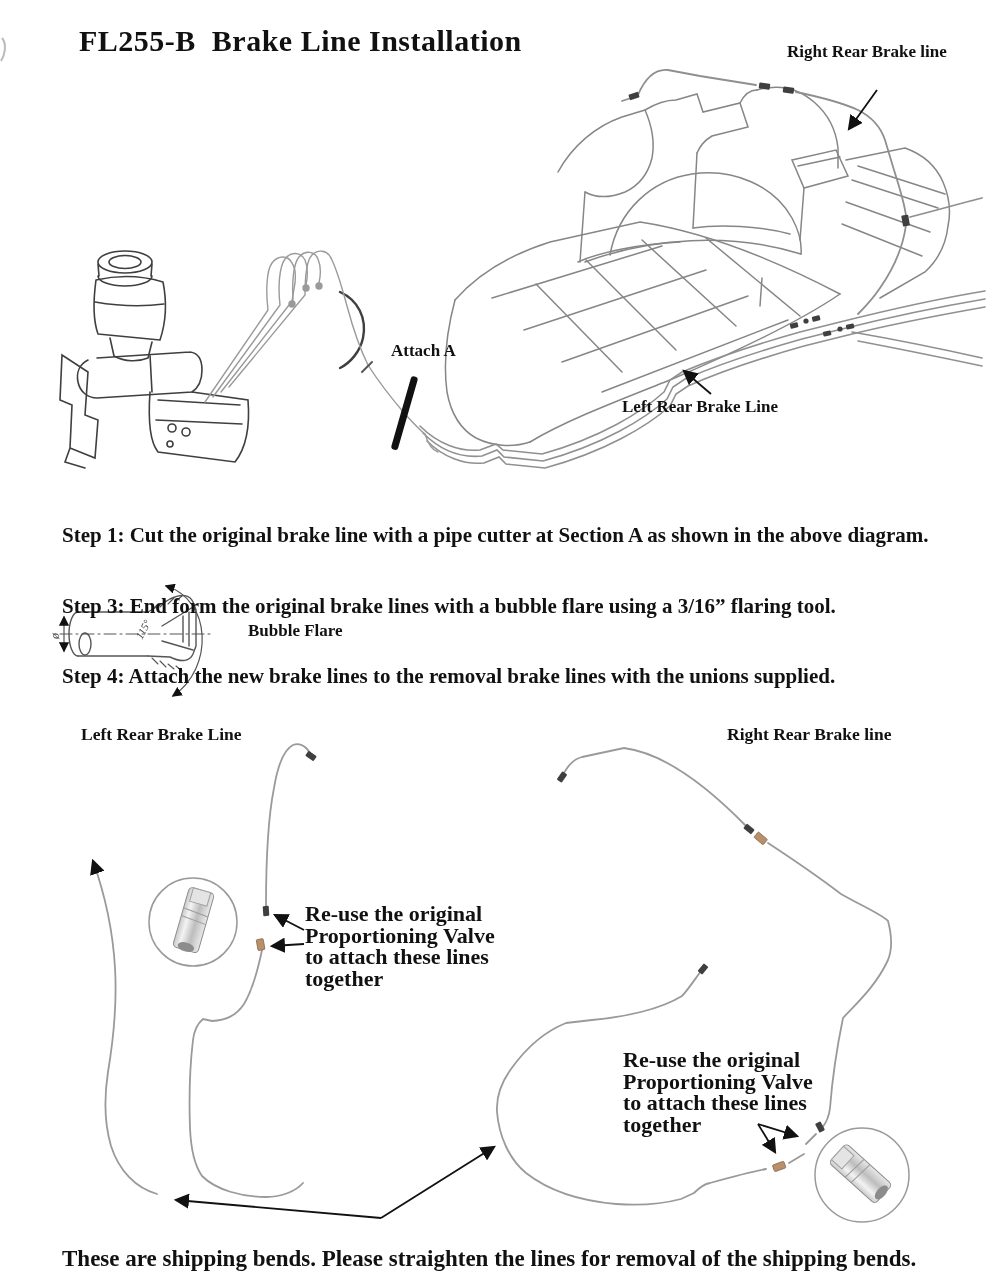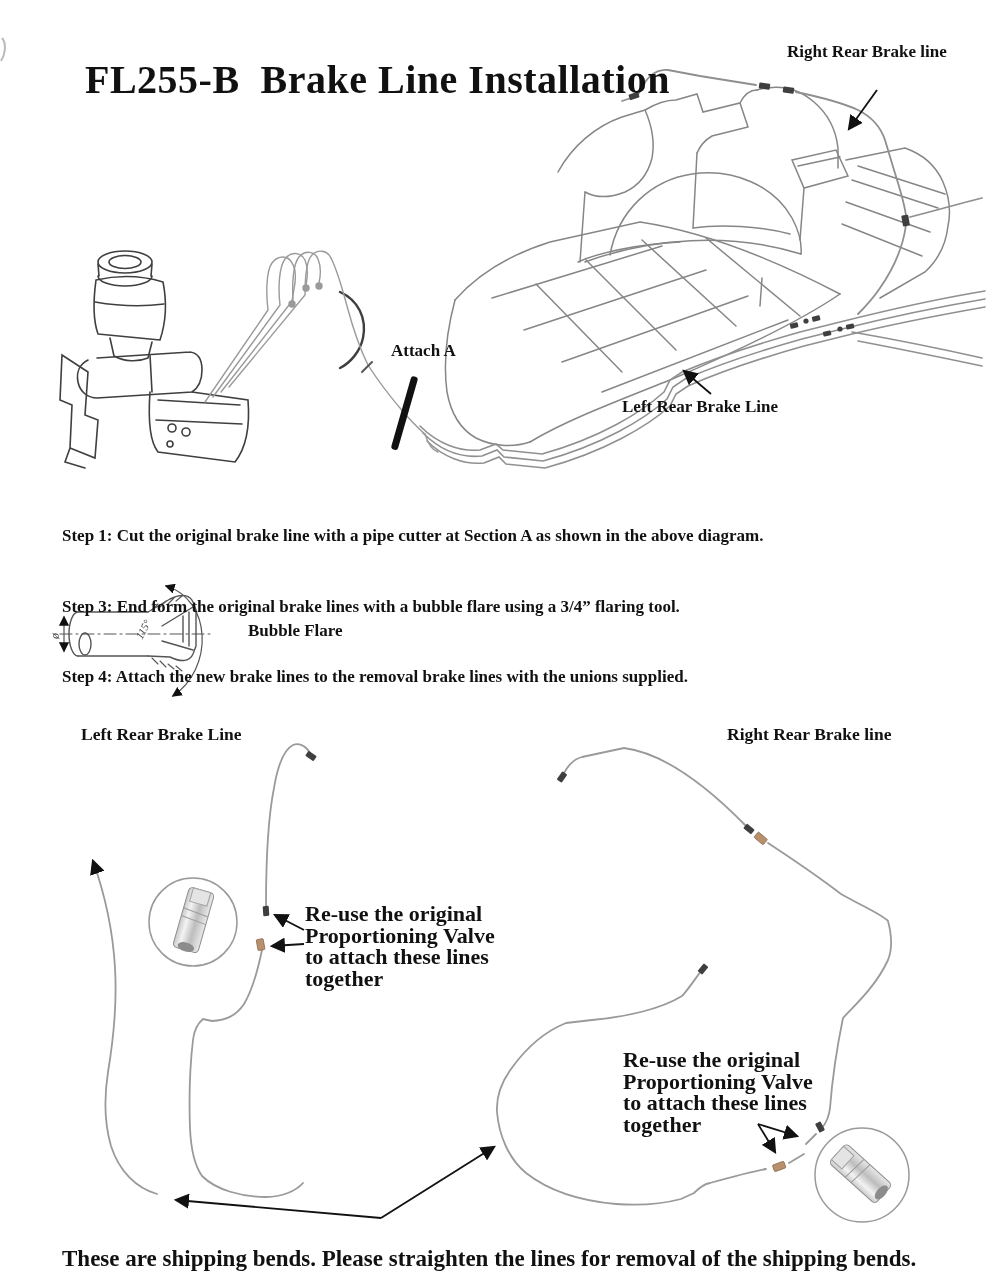--- a/index.html
+++ b/index.html
@@ -1,25 +1,25 @@
 <!DOCTYPE html>
 <html><head>
 <meta charset="utf-8">
 <style>
   html,body{margin:0;padding:0;background:#fff;}
   #page{position:relative;width:989px;height:1280px;background:#ffffff;overflow:hidden;
         font-family:"Liberation Serif","DejaVu Serif",serif;color:#111;}
   #art{position:absolute;left:0;top:0;}
   .ovl{position:absolute;font-weight:bold;white-space:pre;}
-  .title{left:85px;top:24px;font-size:40px;letter-spacing:.5px;margin-top:32px;}
+  .title{left:79px;top:24px;font-size:30px;letter-spacing:.5px;}
   .lbl{font-size:17px;}
   .lbl-rr-top{left:787px;top:42px;}
   .lbl-section-a{left:391px;top:341px;}
   .lbl-lr-main{left:622px;top:397px;}
-  .steps{left:62px;top:477px;font-size:17px;line-height:23.5px;}
+  .steps{left:62px;top:477px;font-size:21px;line-height:23.5px;}
   .lbl-bubble{left:248px;top:621px;}
   .hd{font-size:17.5px;}
   .hd-left{left:81px;top:724px;}
   .hd-right{left:727px;top:724px;}
   .note{font-size:22px;line-height:21.5px;white-space:pre-line;}
   .note-left{left:305px;top:903px;}
   .note-right{left:623px;top:1049px;}
   .footer{left:62px;top:1246px;font-size:23px;}
 </style>
 </head>
@@ -202,21 +202,21 @@
 </svg>
 
   <div class="ovl title">FL255-B  Brake Line Installation</div>
 
   <div class="ovl lbl lbl-rr-top">Right Rear Brake line</div>
   <div class="ovl lbl lbl-section-a">Attach A</div>
   <div class="ovl lbl lbl-lr-main">Left Rear Brake Line</div>
 
   <div class="ovl steps">
     <div>Step 1: Cut the original brake line with a pipe cutter at Section A as shown in the above diagram.</div>
-    <div>Step 3: End form the original brake lines with a bubble flare using a 3/4” flaring tool.</div>
+    <div>Step 3: End form the original brake lines with a bubble flare using a 3/16” flaring tool.</div>
     <div>Step 4: Attach the new brake lines to the removal brake lines with the unions supplied.</div>
   </div>
 
   <div class="ovl lbl lbl-bubble">Bubble Flare</div>
 
   <div class="ovl hd hd-left">Left Rear Brake Line</div>
   <div class="ovl hd hd-right">Right Rear Brake line</div>
 
   <div class="ovl note note-left">Re-use the original
 Proportioning Valve

